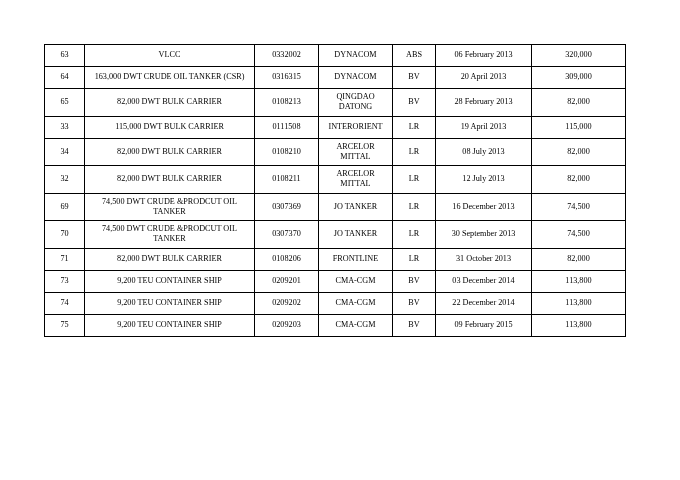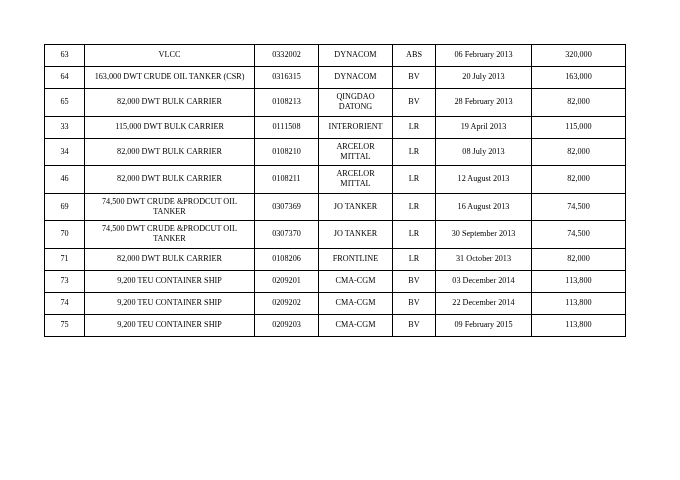--- a/index.html
+++ b/index.html
@@ -69,22 +69,22 @@
           <td>ABS</td>
           <td>06 February 2013</td>
           <td>320,000</td>
         </tr>
         <tr>
           <td>64</td>
           <td>163,000 DWT CRUDE OIL TANKER (CSR)</td>
           <td>0316315</td>
           <td>DYNACOM</td>
           <td>BV</td>
-          <td>20 July 2013</td>
-          <td>163,000</td>
+          <td>20 April 2013</td>
+          <td>309,000</td>
         </tr>
         <tr>
           <td>65</td>
           <td>82,000 DWT BULK CARRIER</td>
           <td>0108213</td>
           <td>QINGDAO DATONG</td>
           <td>BV</td>
           <td>28 February 2013</td>
           <td>82,000</td>
         </tr>
@@ -100,35 +100,35 @@
         <tr>
           <td>34</td>
           <td>82,000 DWT BULK CARRIER</td>
           <td>0108210</td>
           <td>ARCELOR MITTAL</td>
           <td>LR</td>
           <td>08 July 2013</td>
           <td>82,000</td>
         </tr>
         <tr>
-          <td>46</td>
+          <td>32</td>
           <td>82,000 DWT BULK CARRIER</td>
           <td>0108211</td>
           <td>ARCELOR MITTAL</td>
           <td>LR</td>
-          <td>12 August 2013</td>
+          <td>12 July 2013</td>
           <td>82,000</td>
         </tr>
         <tr>
           <td>69</td>
           <td>74,500 DWT CRUDE &amp;PRODCUT OIL TANKER</td>
           <td>0307369</td>
           <td>JO TANKER</td>
           <td>LR</td>
-          <td>16 August 2013</td>
+          <td>16 December 2013</td>
           <td>74,500</td>
         </tr>
         <tr>
           <td>70</td>
           <td>74,500 DWT CRUDE &amp;PRODCUT OIL TANKER</td>
           <td>0307370</td>
           <td>JO TANKER</td>
           <td>LR</td>
           <td>30 September 2013</td>
           <td>74,500</td>

